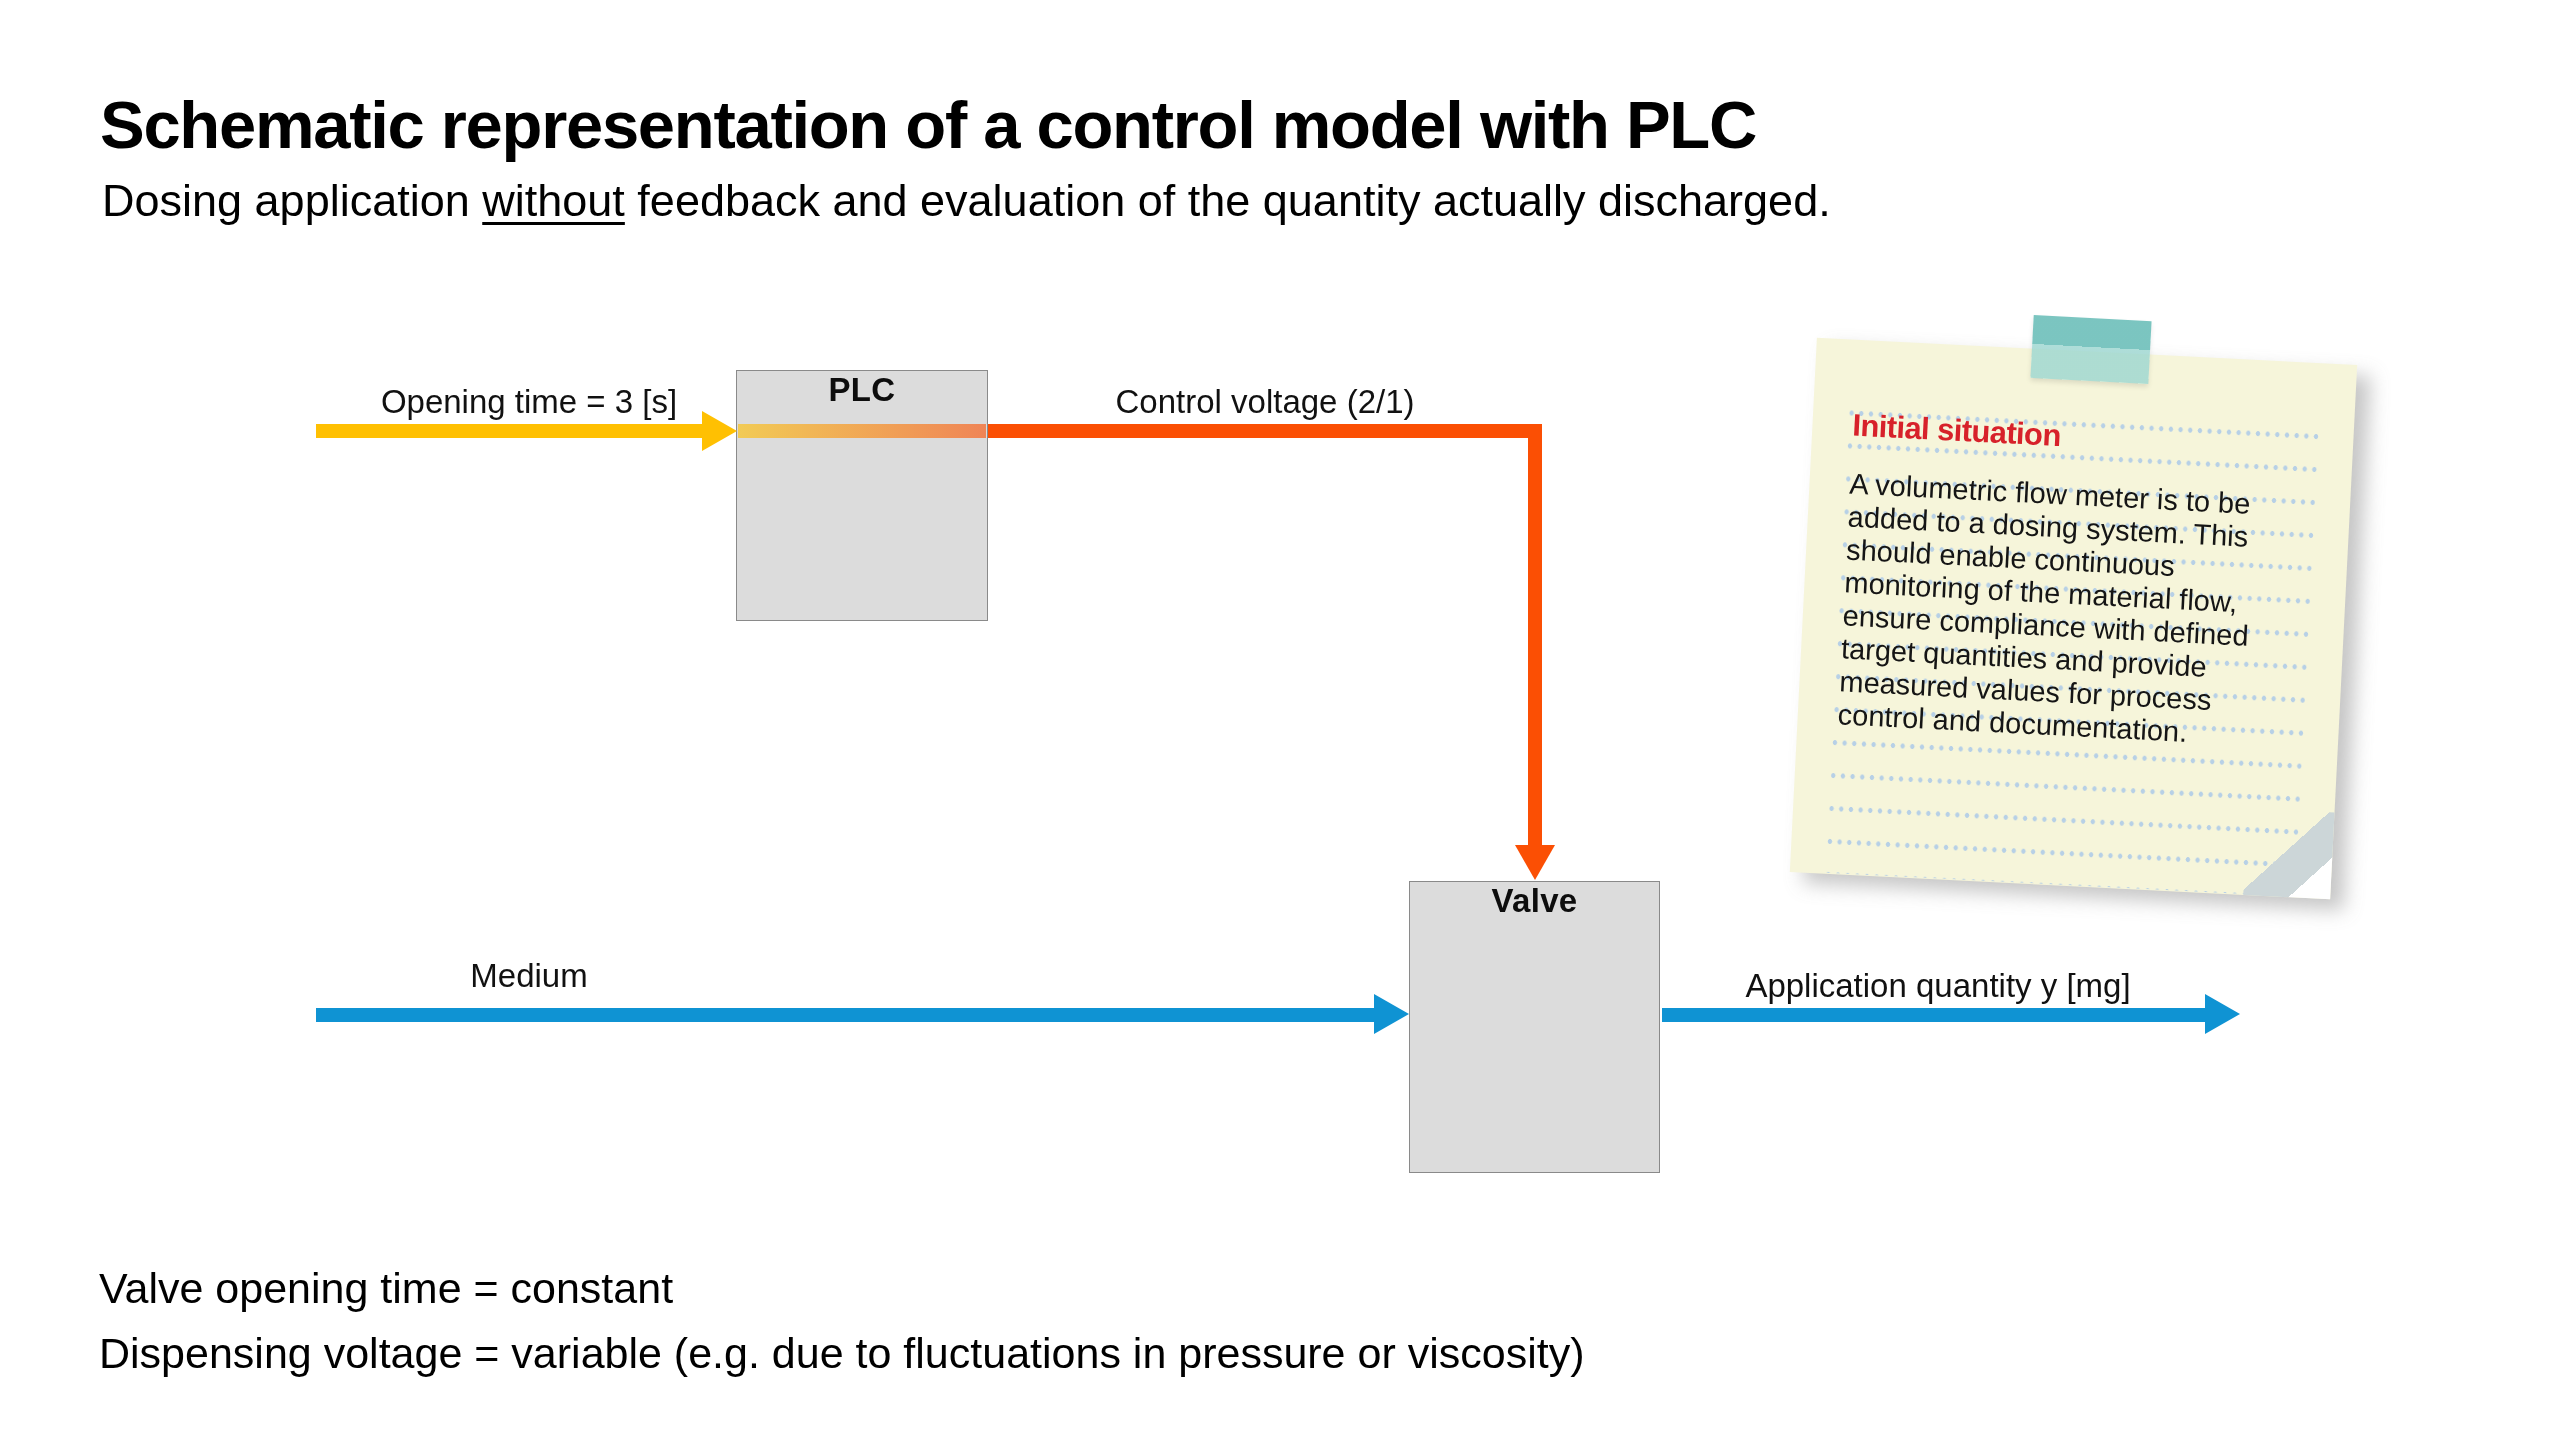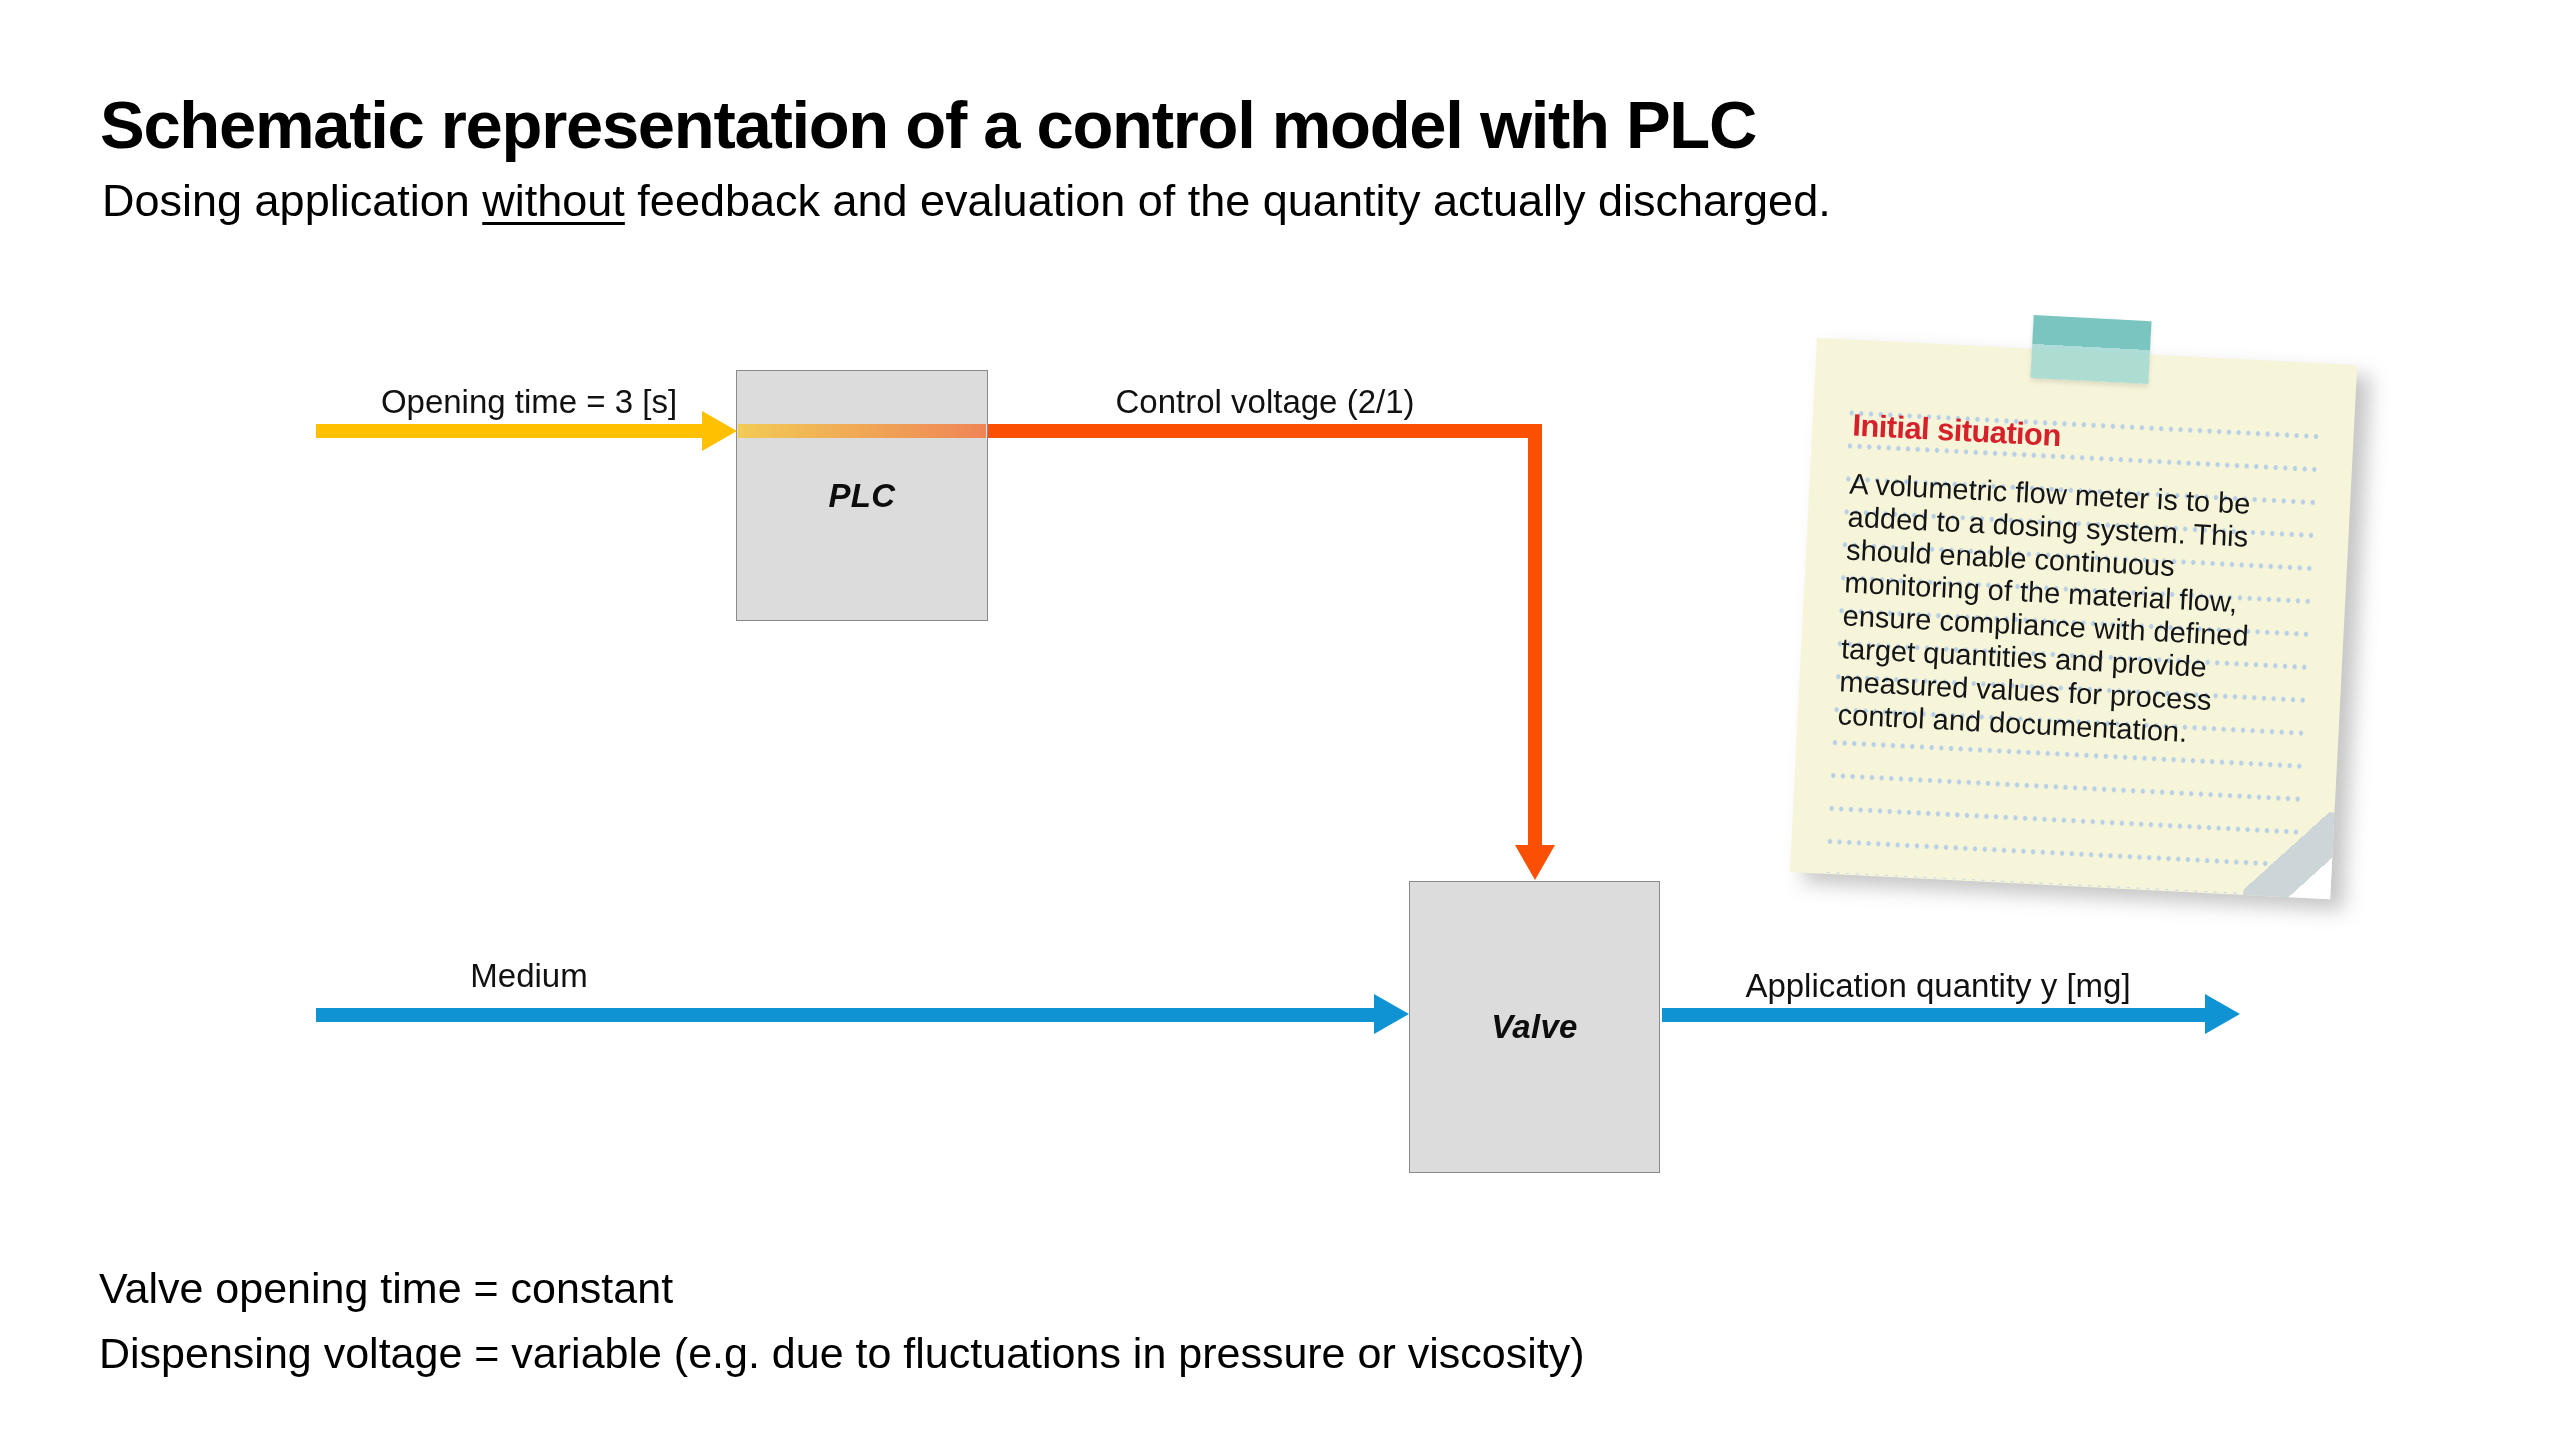--- a/index.html
+++ b/index.html
@@ -27,22 +27,22 @@
   .page-subtitle{
     position:absolute;left:102px;top:175px;margin:0;
     font-size:45px;font-weight:400;white-space:nowrap;
   }
   .page-subtitle .u{text-decoration:underline;text-decoration-thickness:2.6px;text-underline-offset:5.8px;}
 
   
   .dbox{
     position:absolute;box-sizing:border-box;background:var(--box-fill);
     border:1.9px solid var(--box-border);
-    display:flex;align-items:center;justify-content:center;
-    font-size:33px;font-weight:700;color:#0d0d0d;letter-spacing:0.3px;font-style:italic;
+    display:flex;justify-content:center;
+    font-size:33px;font-weight:700;color:#0d0d0d;letter-spacing:0.3px;
   }
   .plc-box{left:736px;top:370px;width:252px;height:251px;}
   .valve-box{left:1409px;top:881px;width:251px;height:292px;}
 
   
   .shaft{position:absolute;height:13.5px;}
   .shaft-yellow{left:316px;top:424px;width:388px;background:var(--arrow-yellow);}
   .shaft-grad{left:738px;top:424px;width:248px;
     background:linear-gradient(90deg,rgba(255,192,2,.62),rgba(251,79,4,.62));}
   .shaft-orange-h{left:988px;top:424px;width:554px;background:var(--arrow-orange);}

